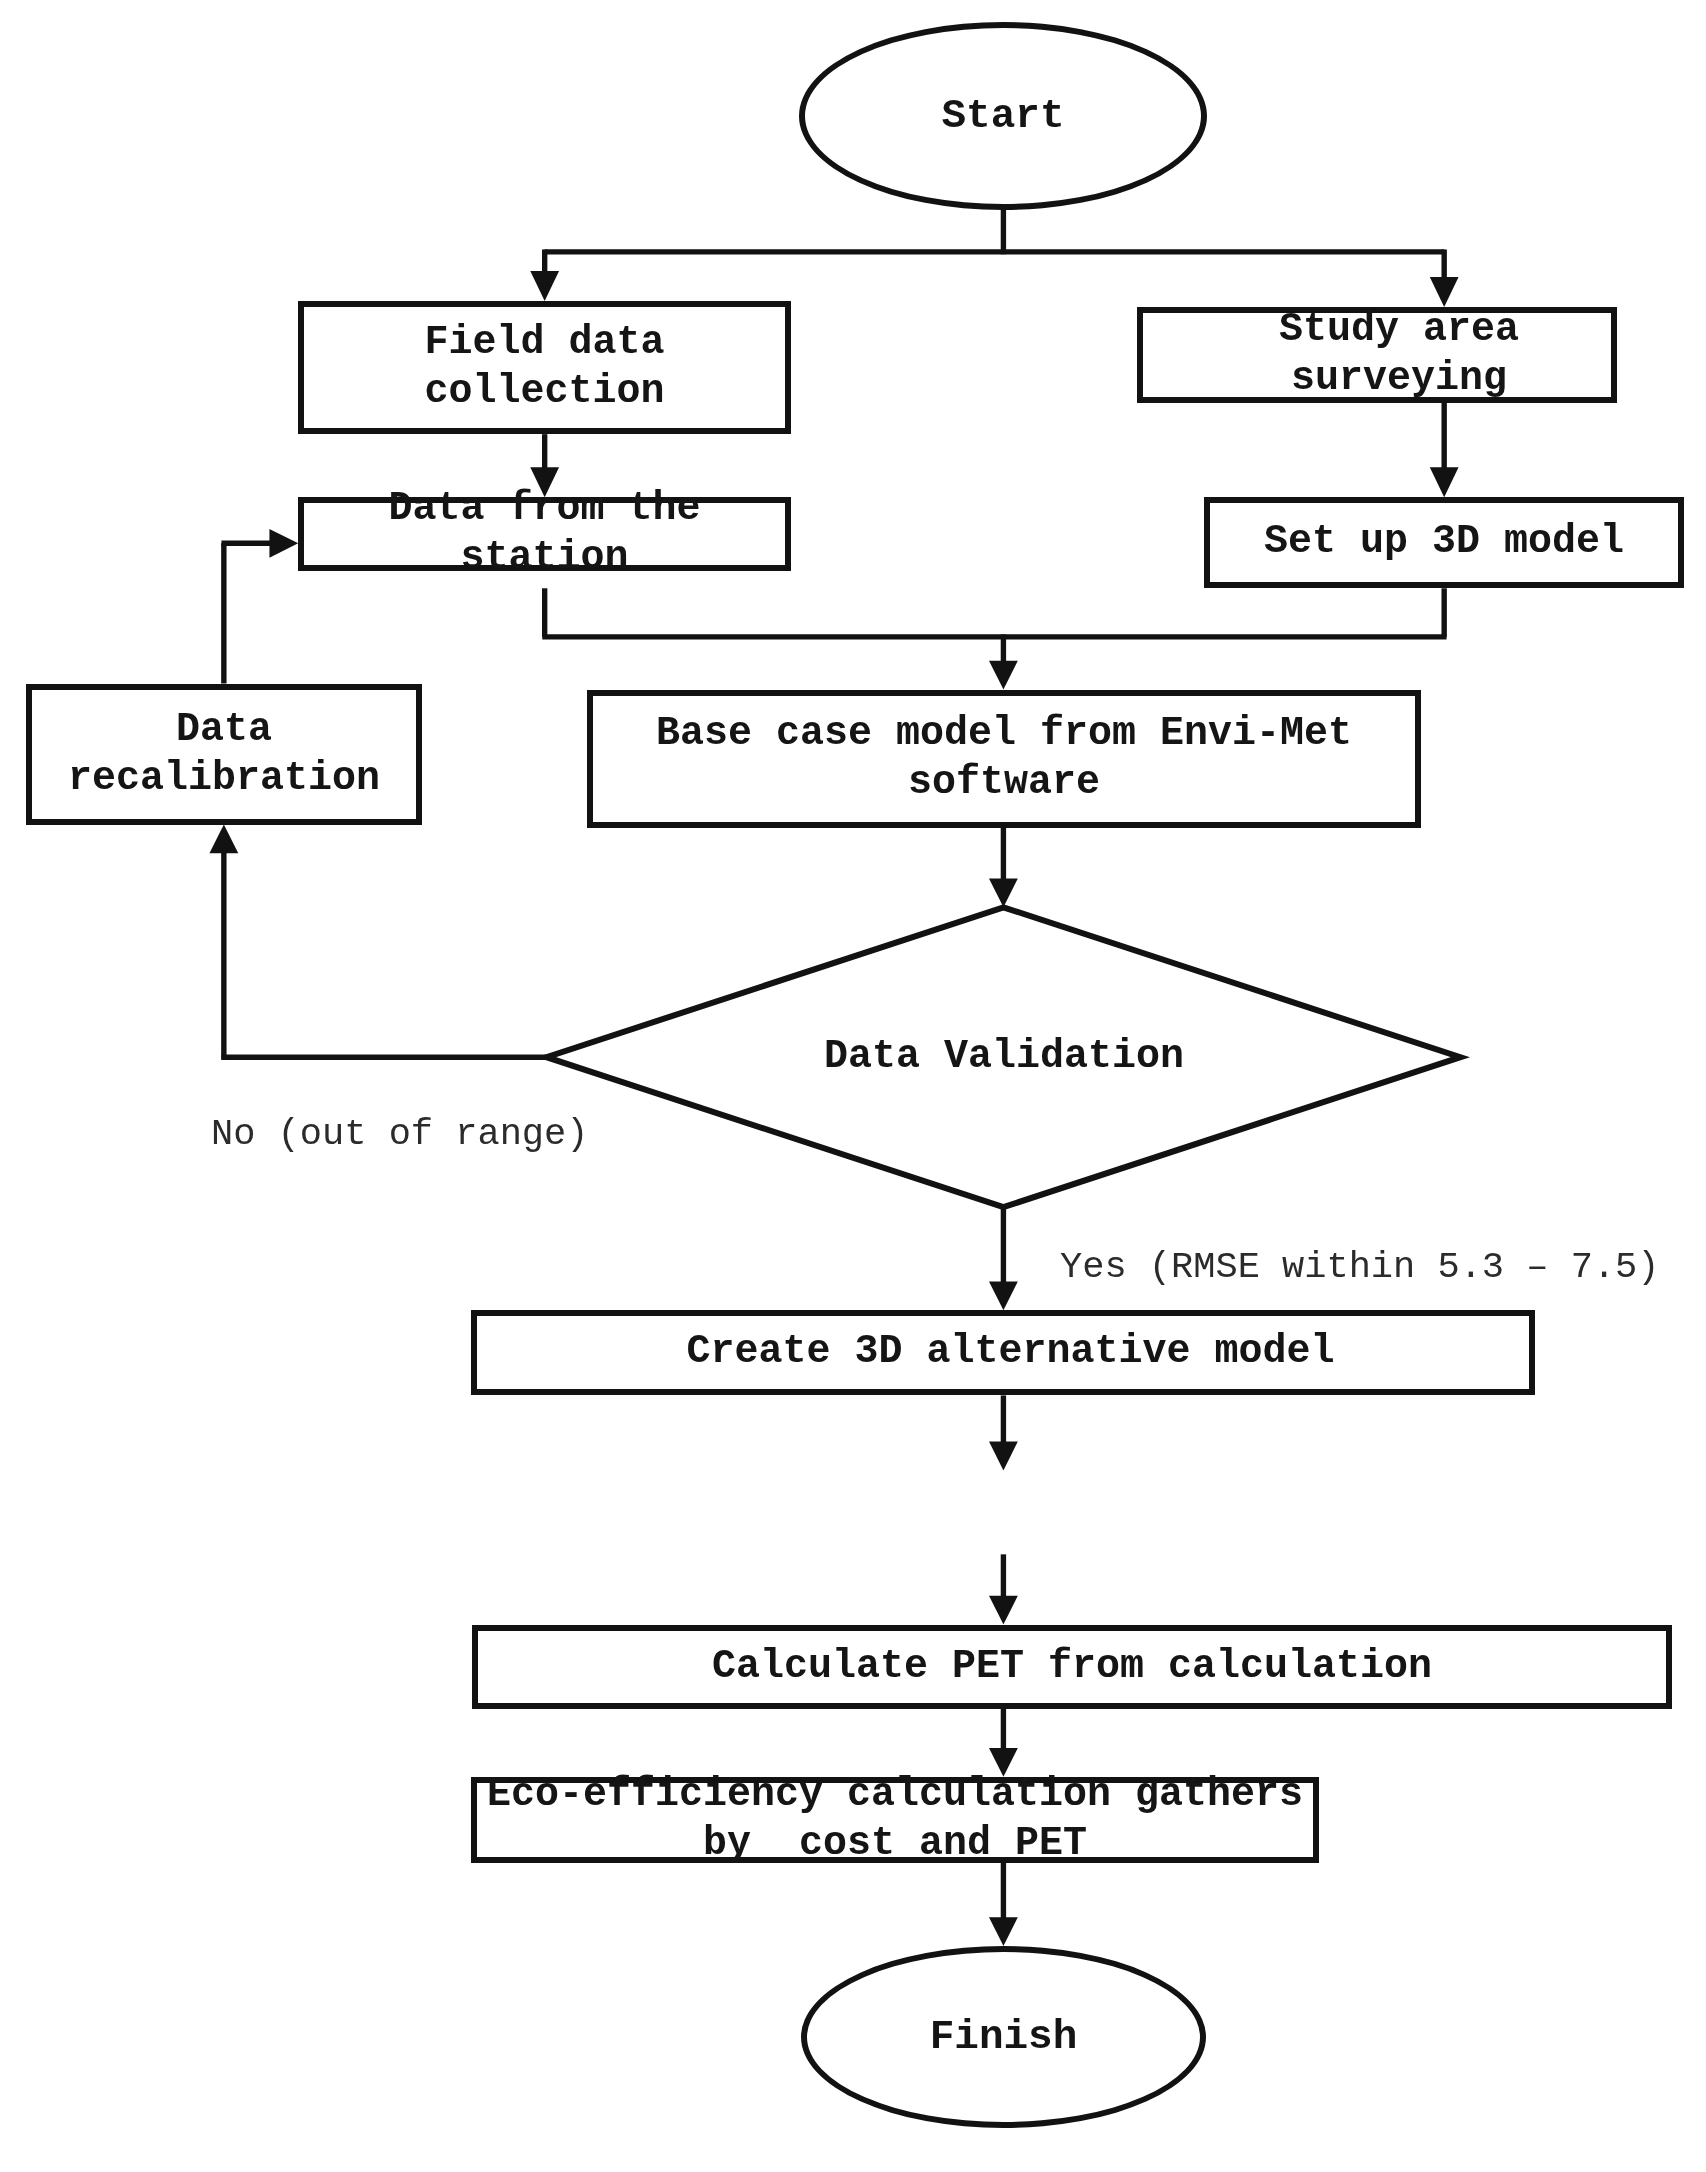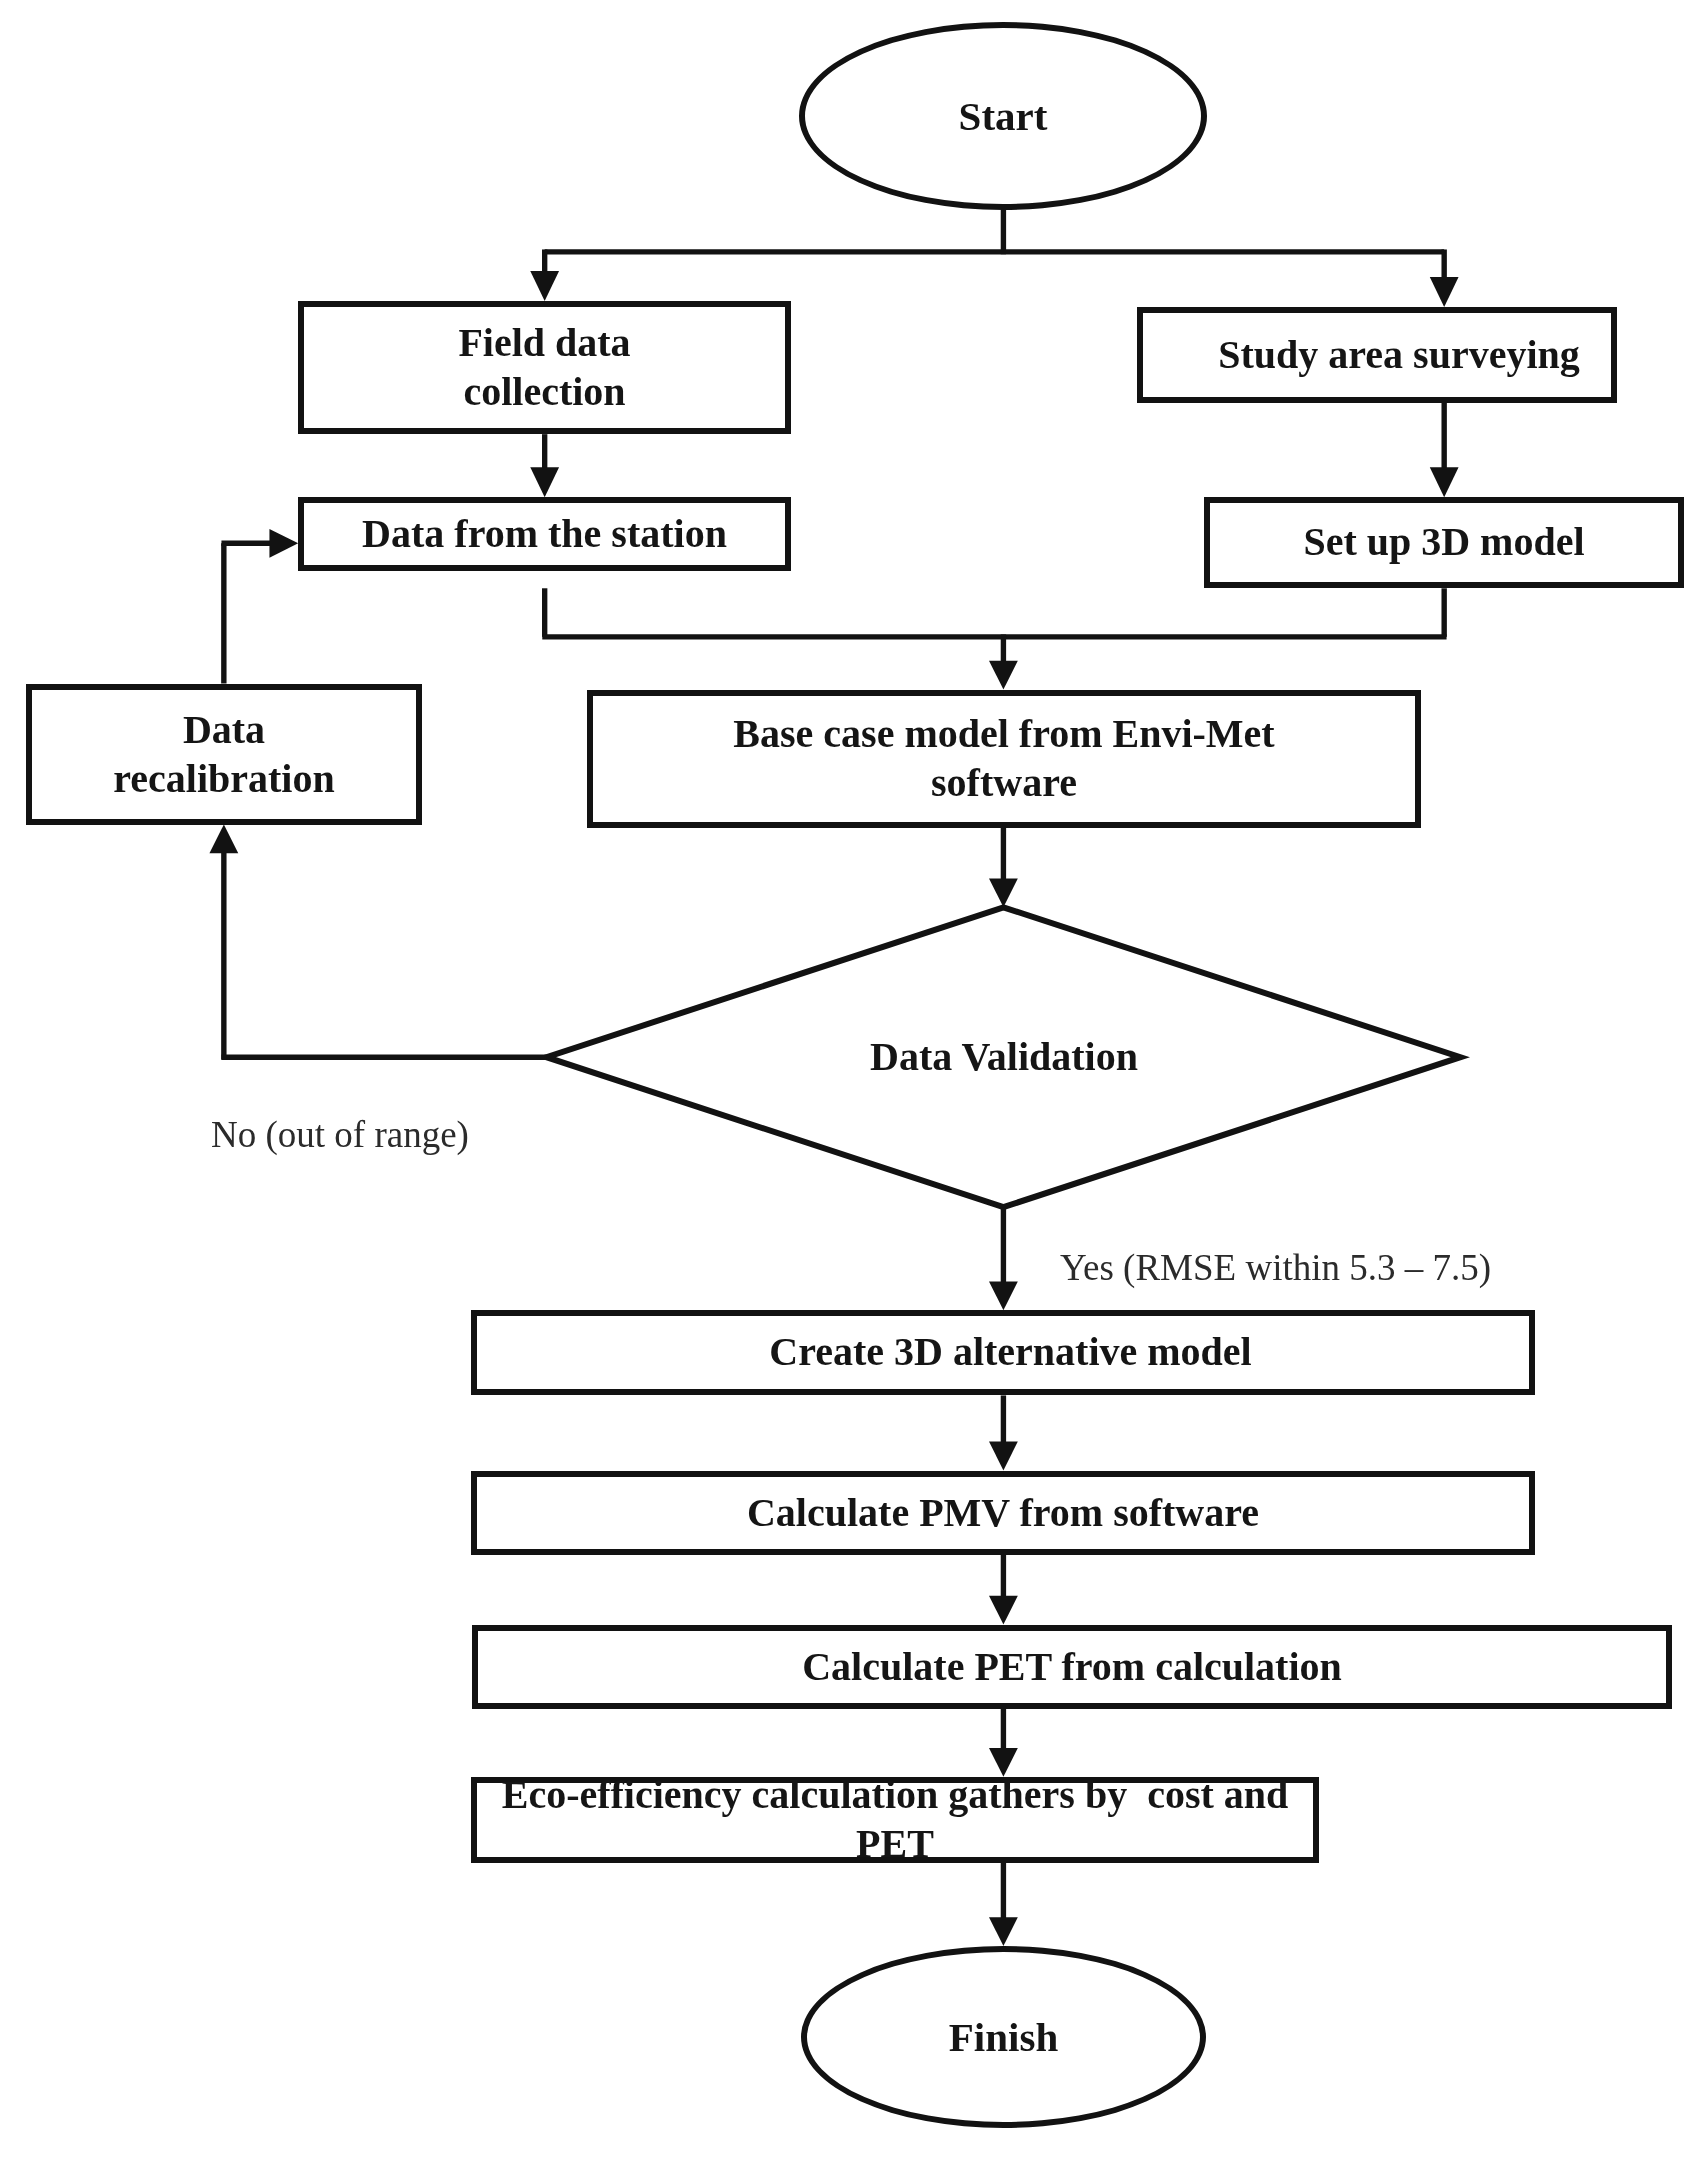--- a/index.html
+++ b/index.html
@@ -2,21 +2,21 @@
 <html style="font-size:9.6px"><head>
 <meta charset="utf-8">
 <title>Flowchart</title>
 <style>
   html, body { margin: 0; padding: 0; background: #ffffff; }
   .canvas {
     position: relative;
     width: 1707px;
     height: 2172px;
     background: #ffffff;
-    font-family: Liberation Serif, serif;
+    font-family: Liberation Mono, monospace;
     color: #111;
     overflow: hidden;
   }
   svg.connectors {
     position: absolute;
     left: 0; top: 0;
     width: 1707px;
     height: 2172px;
   }
   .node {
@@ -134,23 +134,20 @@
   </div>
 
   <div class="node plain" style="left:704px; top:1015px; width:600px; height:84px;">
     <span>Data Validation</span>
   </div>
 
   <div class="node" style="left:471px; top:1310px; width:1064px; height:85px;padding-left:15px;">
     <span>Create 3D alternative model</span>
   </div>
 
-  <div class="node" style="left:471px; top:1471px; width:1064px; height:84px;">
-    <span>Calculate PMV from software</span>
-  </div>
 
   <div class="node" style="left:472px; top:1625px; width:1200px; height:84px;text-align:center;">
     <span>Calculate PET from calculation</span>
   </div>
 
   <div class="node" style="left:471px; top:1777px; width:848px; height:86px;">
     <span>Eco-efficiency calculation gathers by  cost and PET</span>
   </div>
 
   <div class="node ellipse" style="left:801px; top:1946px; width:405px; height:182px;">

